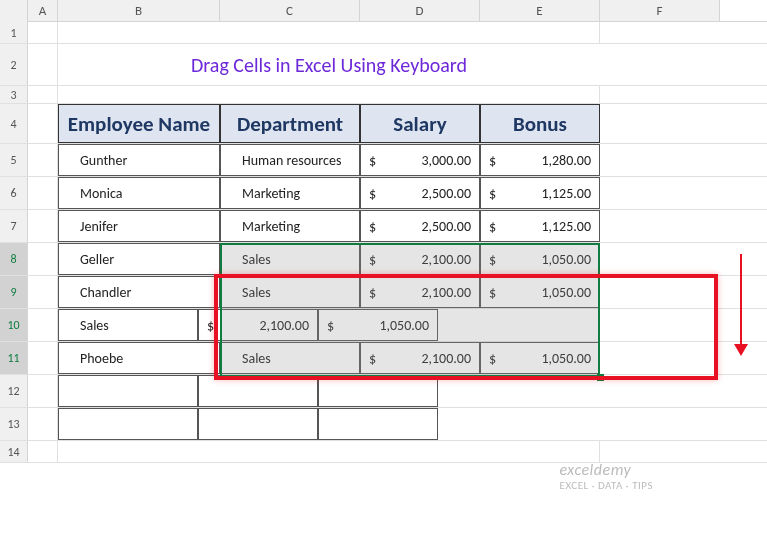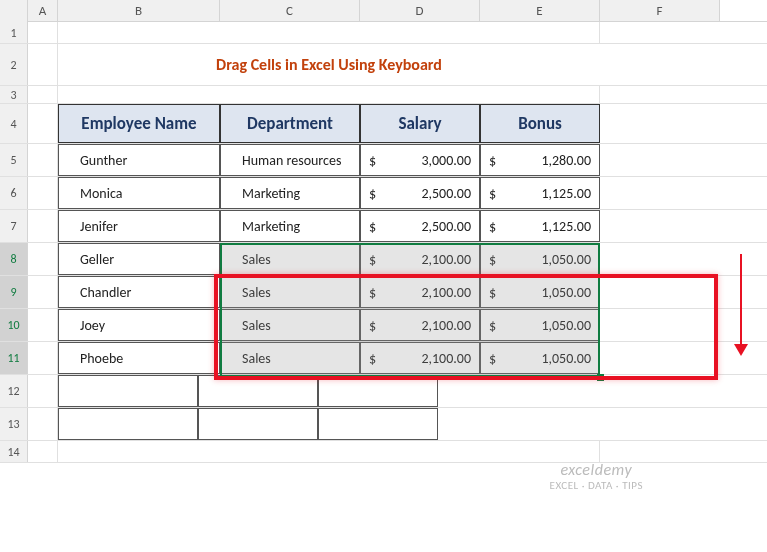--- a/index.html
+++ b/index.html
@@ -65,30 +65,30 @@
       align-items: center;
       padding: 0 4px;
       overflow: hidden;
     }
     .row-1 { height: 22px; }
     .row-2 { height: 42px; }
     .row-3 { height: 18px; }
     .row-4 { height: 40px; }
     .row-data { height: 33px; }
     .title-cell {
-      font-size: 16px;
-      font-weight: bold;
-      color: #c2410c;
+      font-size: 20px;
+      font-weight: normal;
+      color: #6d28d9;
       justify-content: center;
       border-right: none;
     }
     .thead-cell {
       background: #dee5f0;
       font-weight: bold;
-      font-size: 17px;
+      font-size: 21px;
       color: #1f3863;
       justify-content: center;
       border: 1px solid #333 !important;
     }
     .data-cell {
       border: 1px solid #555;
       font-size: 14px;
       color: #222;
       padding-left: 21px;
     }
@@ -132,25 +132,25 @@
     .arrow-head {
       width: 0;
       height: 0;
       border-left: 7px solid transparent;
       border-right: 7px solid transparent;
       border-top: 12px solid #e81123;
       margin-left: -6px;
     }
     .watermark {
       position: absolute;
-      right: 124px;
+      right: 114px;
       bottom: 60px;
       color: #bbb;
       font-size: 11px;
-      text-align: center;
+      text-align: left;
       letter-spacing: 0.5px;
     }
     .watermark .brand {
       font-size: 16px;
       font-style: italic;
     }
   </style>
 </head>
 <body>
 
@@ -258,21 +258,20 @@
         <span>2,100.00</span>
       </div>
       <div class="cell col-E data-cell money">
         <span>$</span>
         <span>1,050.00</span>
       </div>
     </div>
     <div class="row row-data">
       <div class="row-h sel">10</div>
       <div class="cell col-A"></div>
-      <div class="cell col-B data-cell">Joey</div>
       <div class="cell col-C data-cell">Sales</div>
       <div class="cell col-D data-cell money">
         <span>$</span>
         <span>2,100.00</span>
       </div>
       <div class="cell col-E data-cell money">
         <span>$</span>
         <span>1,050.00</span>
       </div>
     </div>

